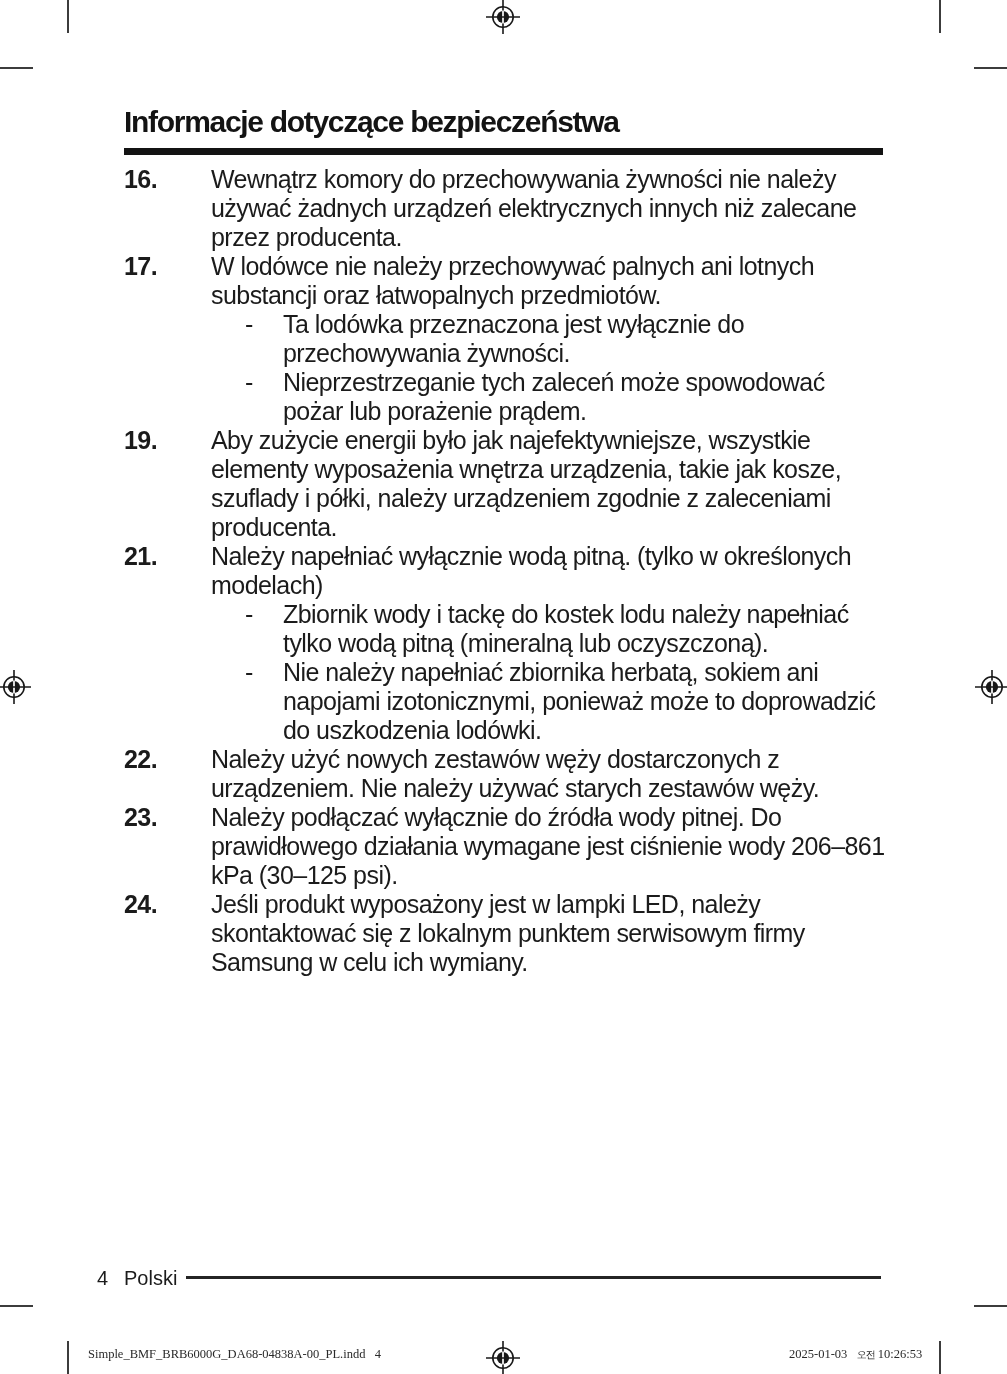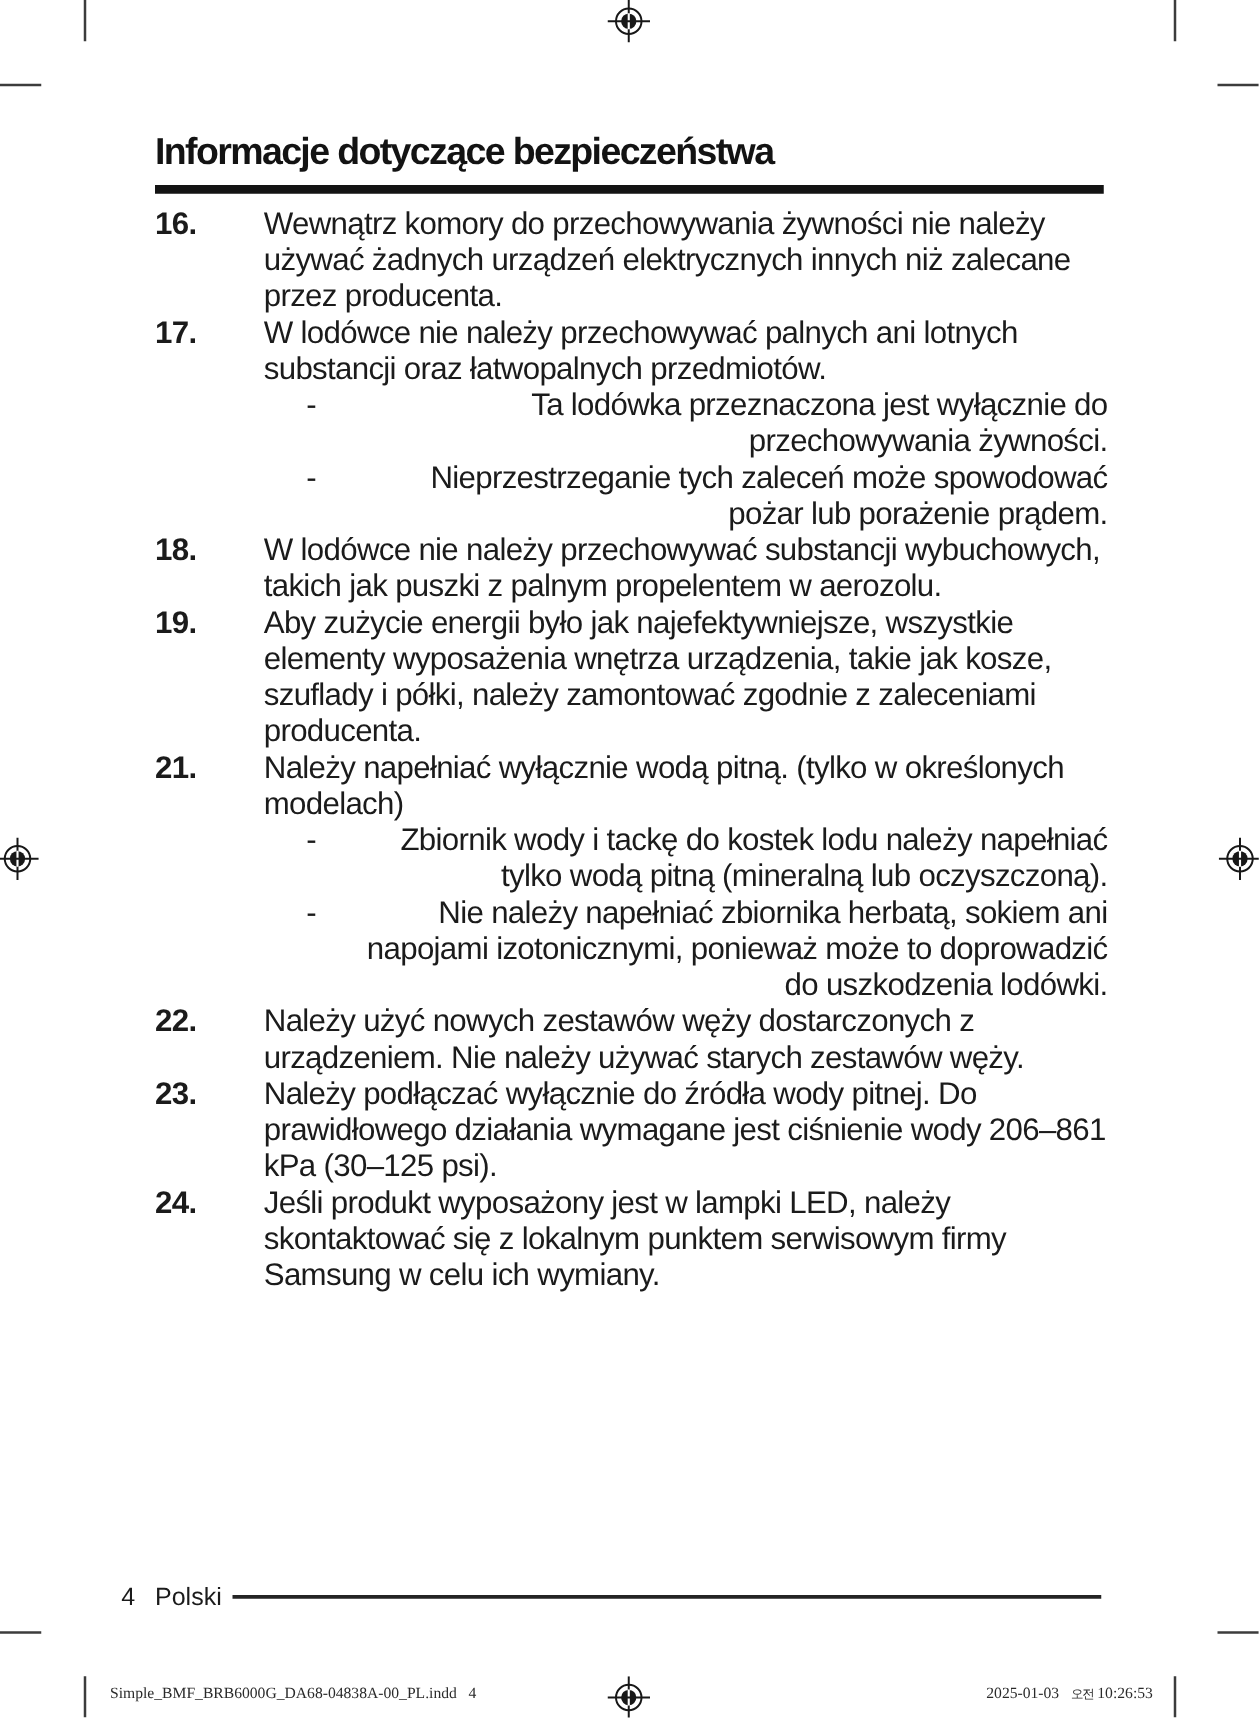--- a/index.html
+++ b/index.html
@@ -23,21 +23,21 @@
   .title-rule{height:7px;background:#131313;margin-top:6px;width:759px;}
   .safety-list{
     margin-top:10px;font-size:25px;line-height:29px;color:#1b1b1b;
     letter-spacing:-0.55px;
   }
   .item{display:flex;align-items:flex-start;}
   .item .num{flex:0 0 39px;font-weight:bold;}
   .item .body{flex:1;margin-left:48px;}
   .sub{display:flex;margin-left:34px;}
   .sub .dash{flex:0 0 38px;}
-  .sub .stext{flex:1;text-align:right;}
+  .sub .stext{flex:1;}
   
   .footer{position:absolute;left:97px;top:1267px;font-size:20px;color:#1b1b1b;}
   .footer .pgnum{display:inline-block;min-width:14px;}
   .footer .lang{margin-left:13px;}
   .footer-rule{position:absolute;left:186px;top:1276px;width:695px;height:3px;background:#242424;}
   
   .slug{
     position:absolute;top:1347px;left:0;width:1007px;
     font-family:"Liberation Serif", serif;font-size:12.5px;color:#2a2a2a;
   }
@@ -105,28 +105,24 @@
           <span class="dash">-</span>
           <div class="stext">Ta lodówka przeznaczona jest wyłącznie do przechowywania żywności.</div>
         </div>
         <div class="sub">
           <span class="dash">-</span>
           <div class="stext">Nieprzestrzeganie tych zaleceń może spowodować pożar lub porażenie prądem.</div>
         </div>
       </div>
     </div>
 
-    <div class="item">
-      <span class="num">18.</span>
-      <div class="body">W lodówce nie należy przechowywać substancji wybuchowych, takich jak puszki z palnym propelentem w aerozolu.</div>
-    </div>
 
     <div class="item">
       <span class="num">19.</span>
-      <div class="body">Aby zużycie energii było jak najefektywniejsze, wszystkie elementy wyposażenia wnętrza urządzenia, takie jak kosze, szuflady i półki, należy zamontować zgodnie z zaleceniami producenta.</div>
+      <div class="body">Aby zużycie energii było jak najefektywniejsze, wszystkie elementy wyposażenia wnętrza urządzenia, takie jak kosze, szuflady i półki, należy urządzeniem zgodnie z zaleceniami producenta.</div>
     </div>
 
 
     <div class="item">
       <span class="num">21.</span>
       <div class="body">
         <div>Należy napełniać wyłącznie wodą pitną. (tylko w określonych modelach)</div>
         <div class="sub">
           <span class="dash">-</span>
           <div class="stext">Zbiornik wody i tackę do kostek lodu należy napełniać tylko wodą pitną (mineralną lub oczyszczoną).</div>

